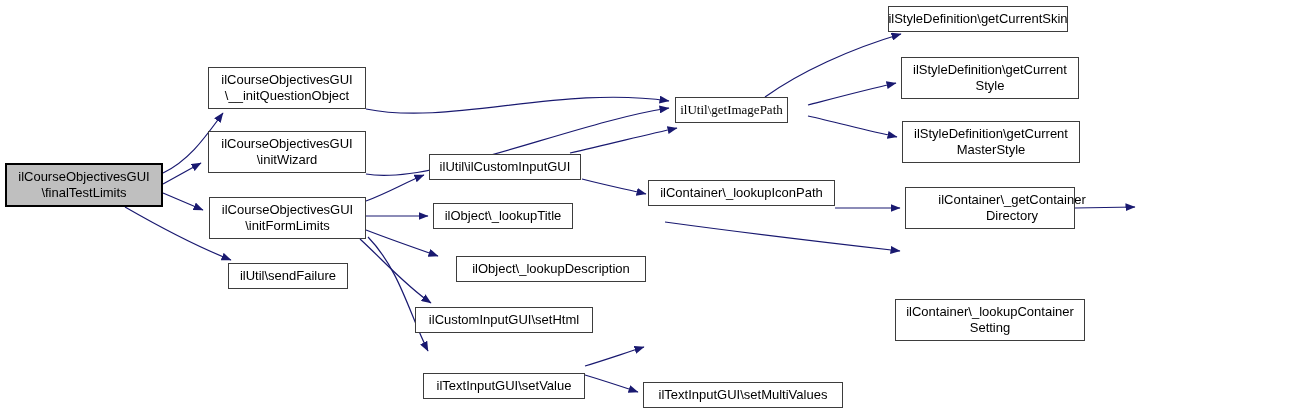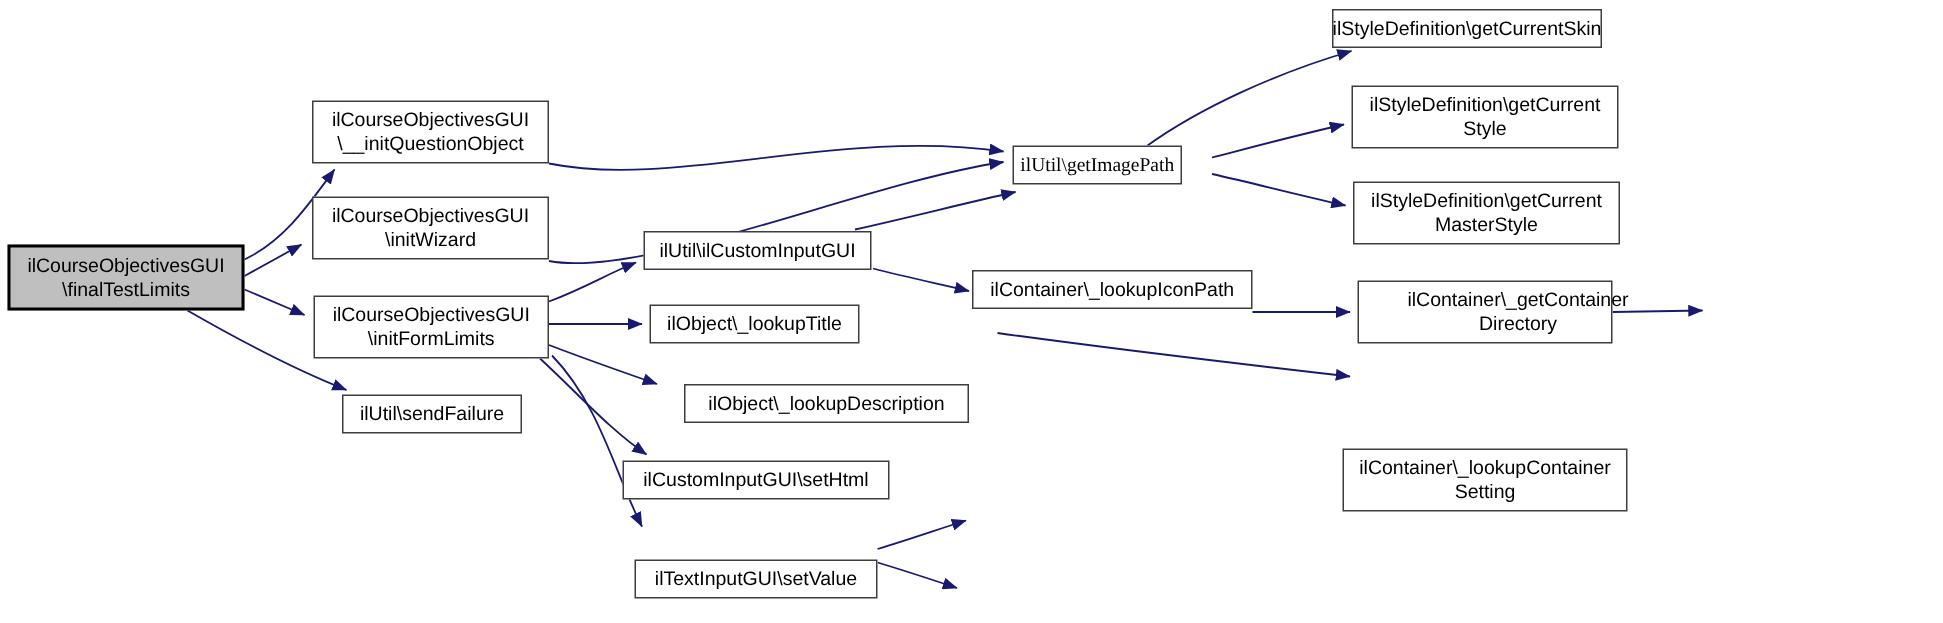--- a/index.html
+++ b/index.html
@@ -90,20 +90,21 @@
 
   <div class="node" style="left:415px;top:307px;width:178px;height:26px;">ilCustomInputGUI\setHtml</div>
 
   <div class="node" style="left:423px;top:357px;width:162px;height:26px;margin-top:16px;">ilTextInputGUI\setValue</div>
 
   <div class="node" style="left:675px;top:97px;width:113px;height:26px;font-family:Liberation Serif, serif;">ilUtil\getImagePath</div>
 
   <div class="node" style="left:648px;top:180px;width:187px;height:26px;">ilContainer\_lookupIconPath</div>
 
 
+  <div class="node" style="left:643px;top:382px;width:200px;height:26px;">ilTextInputGUI\setMultiValues</div>
 
   <div class="node" style="left:888px;top:6px;width:180px;height:26px;">ilStyleDefinition\getCurrentSkin</div>
 
   <div class="node" style="left:901px;top:57px;width:178px;height:42px;">ilStyleDefinition\getCurrent
 Style</div>
 
   <div class="node" style="left:902px;top:121px;width:178px;height:42px;">ilStyleDefinition\getCurrent
 MasterStyle</div>
 
   <div class="node" style="left:905px;top:187px;width:170px;height:42px;padding-left:44px;">ilContainer\_getContainer

